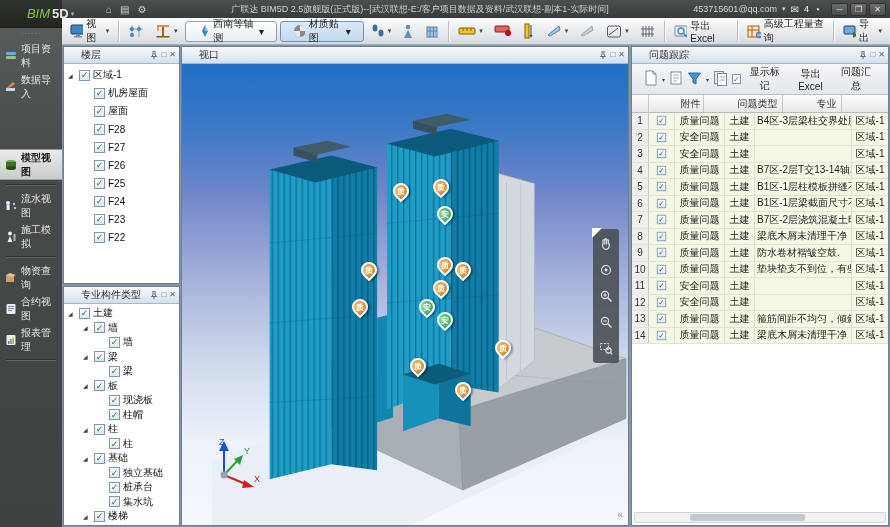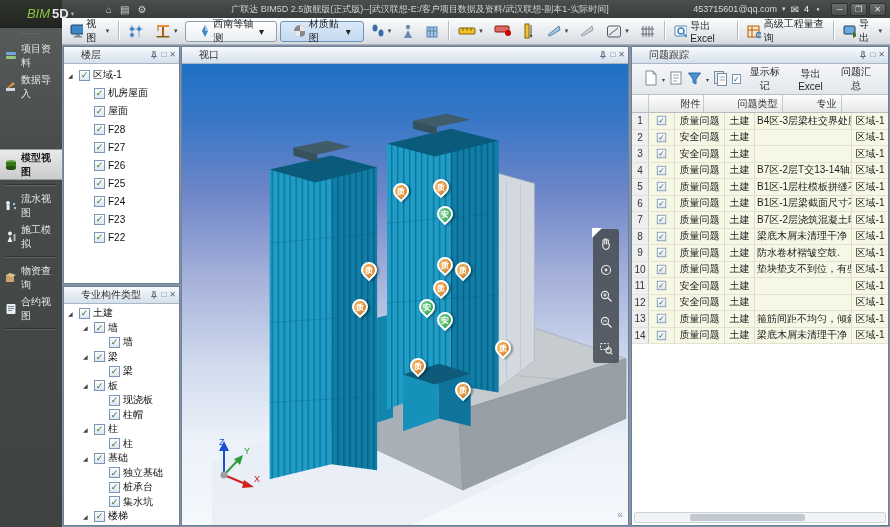--- a/index.html
+++ b/index.html
@@ -185,20 +185,29 @@
       <span>物资查询</span>
     </div>
     <div class="nav-item">
       <svg width="14" height="14">
           <rect x="2.5" y="2" width="9" height="10" rx="1" fill="#e8eef4"></rect>
           <rect x="4" y="4" width="6" height="1" fill="#7a8a9a"></rect>
           <rect x="4" y="6" width="6" height="1" fill="#7a8a9a"></rect>
           <rect x="4" y="8" width="4" height="1" fill="#7a8a9a"></rect>
         </svg>
       <span>合约视图</span>
+    </div>
+    <div class="nav-item">
+      <svg width="14" height="14">
+          <rect x="2.5" y="2" width="9" height="10" rx="1" fill="#e8eef4"></rect>
+          <rect x="4" y="8" width="1.6" height="3" fill="#3d85c6"></rect>
+          <rect x="6.2" y="6" width="1.6" height="5" fill="#6aa84f"></rect>
+          <rect x="8.4" y="4.5" width="1.6" height="6.5" fill="#e69138"></rect>
+        </svg>
+      <span>报表管理</span>
     </div>
     <div class="nav-sep"></div>
   </div>
 
   <div class="titlebar">
     <div class="qa-icons">
       <span>⌂</span>
       <span>▤</span>
       <span>⚙</span>
     </div>

